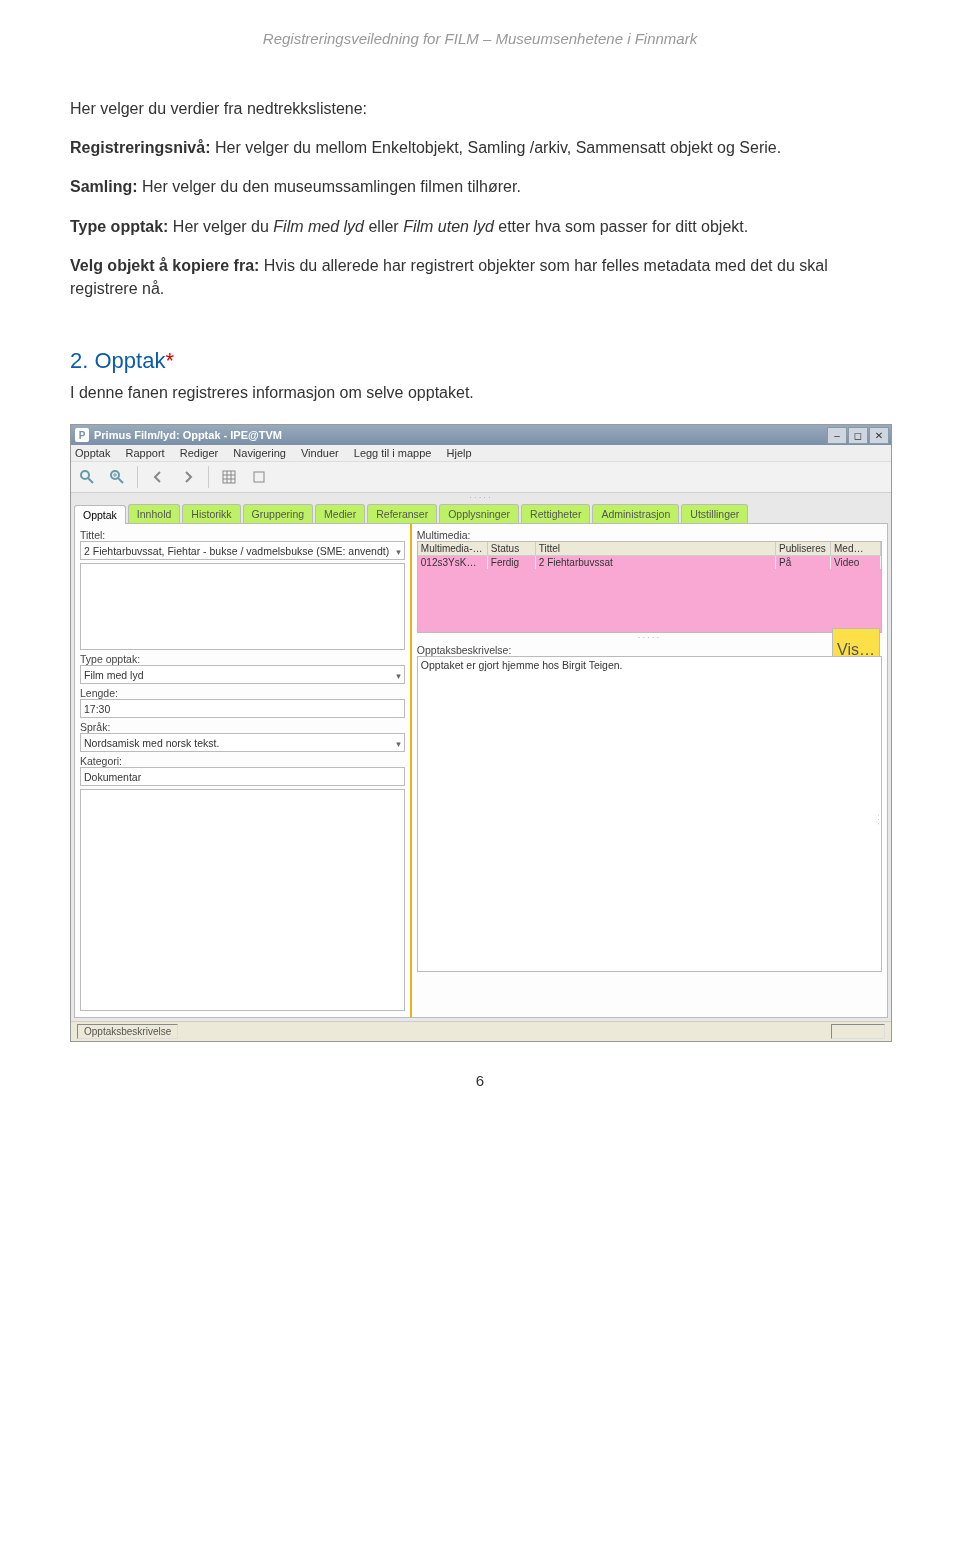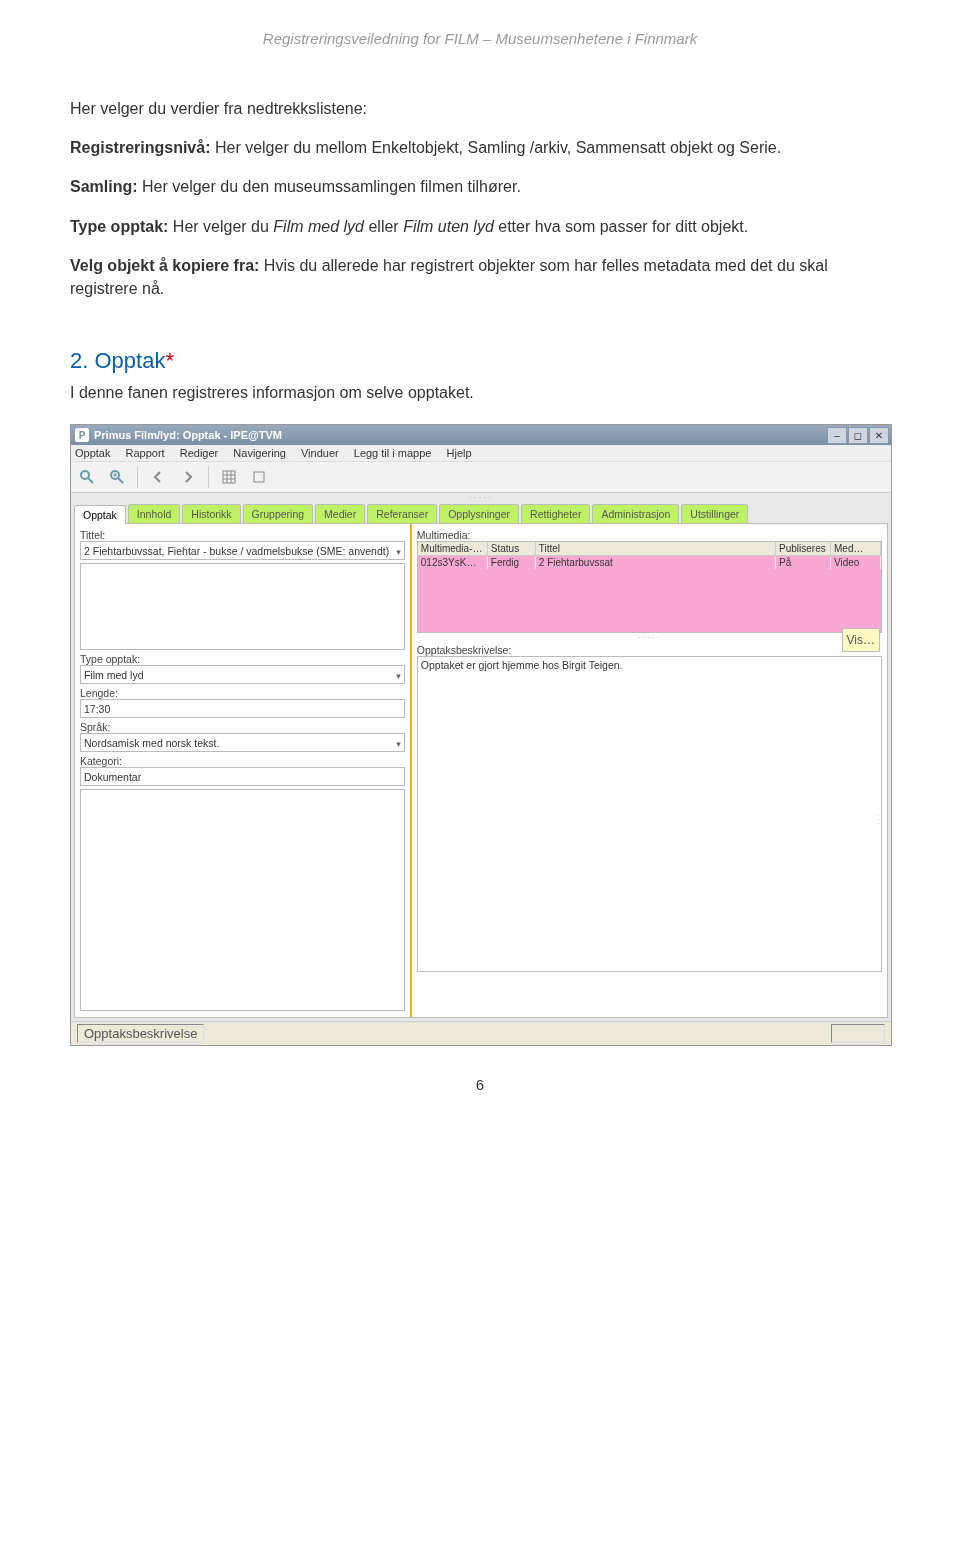--- a/index.html
+++ b/index.html
@@ -173,27 +173,27 @@
     background:#ece9d8; border-right:1px solid #ccc; border-bottom:1px solid #ccc;
     padding:1px 3px;
   }
   .mm-table .mm-row > div { padding:1px 3px; border-right:1px solid #eee; }
   .big-textarea {
     border:1px solid #bbb; background:#fff;
     height: 280px;
     margin-bottom:3px;
   }
   .big-textarea.with-text { padding:2px 3px; }
-  .vbtn { position:absolute; right:2px; top:-16px; font-size:12px; color:#555; background:#fef9c3; border:1px solid #bbb; padding:4px 4px;}
+  .vbtn { position:absolute; right:2px; top:-16px; font-size:16px; color:#555; background:#fde047; border:1px solid #bbb; padding:12px 4px;}
   .side-dots { position:absolute; right:-1px; top:50%; color:#aaa; writing-mode: vertical-rl; font-size:7px; letter-spacing:2px;}
 
   .statusbar {
     background:#ece9d8; border-top:1px solid #ccc;
     padding:2px 6px; display:flex; justify-content:space-between;
-    font-size:13px; color:#555;
+    font-size:10px; color:#555;
   }
   .statusbar .sb-item { border:1px inset #ddd; padding:1px 6px;}
   .page-num { text-align:center; margin-top:30px; font-size:15px; }
 </style>
 </head>
 <body>
 
 <div class="page">
   <div class="running-header">Registreringsveiledning for FILM – Museumsenhetene i Finnmark</div>
 

